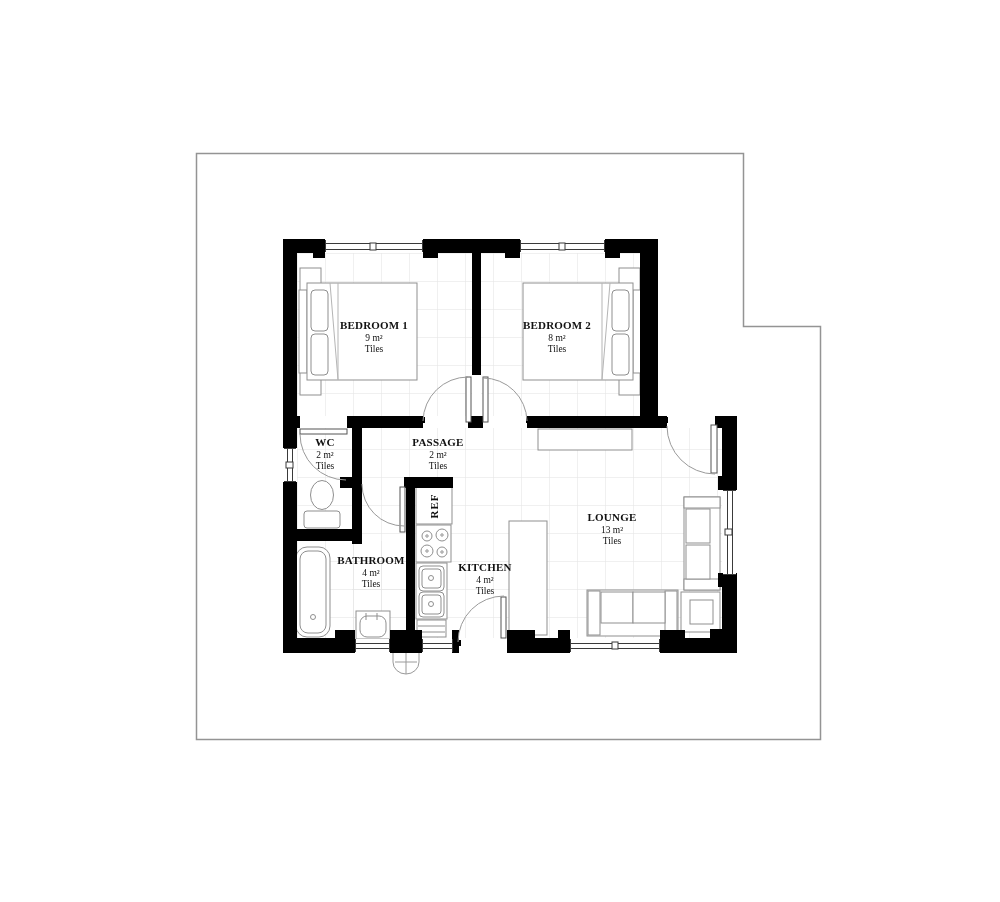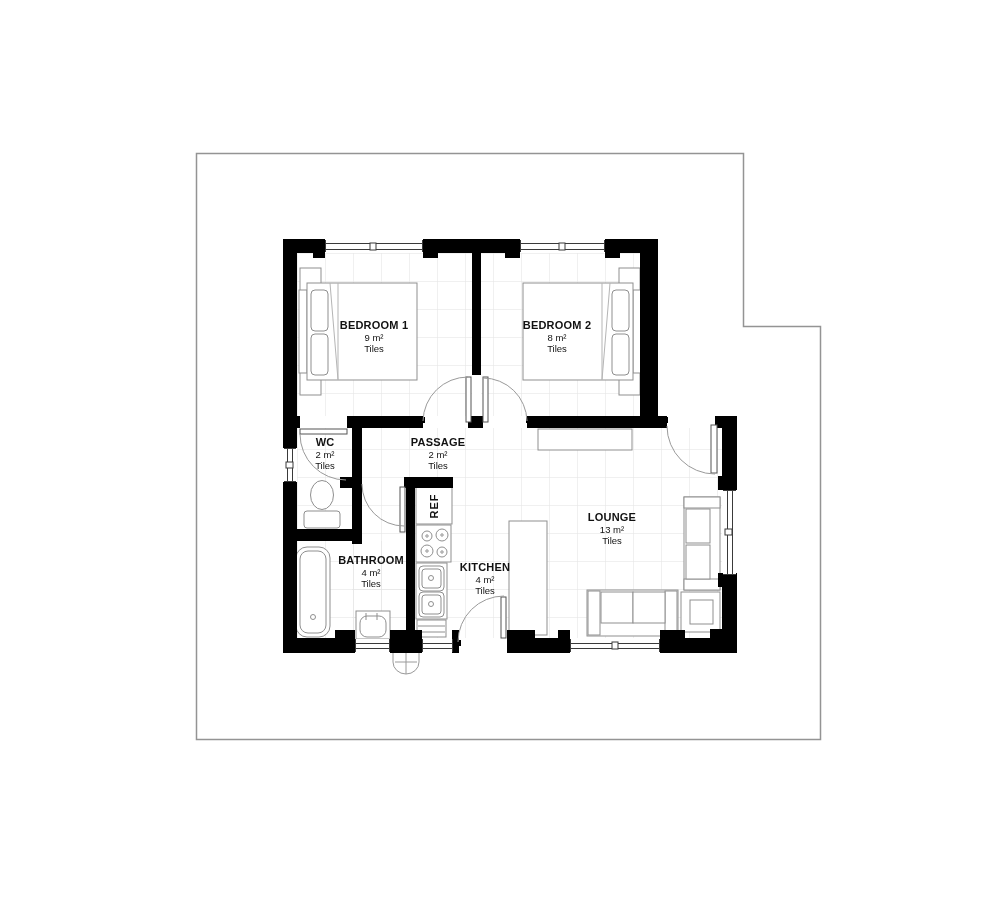--- a/index.html
+++ b/index.html
@@ -1,20 +1,20 @@
 <!DOCTYPE html>
 <html><head>
 <meta charset="utf-8">
 <style>
   html,body{margin:0;padding:0;background:#ffffff;}
   .canvas{
     position:relative;
     width:1000px;height:902px;
     background:#ffffff;
-    font-family:Liberation Sans, sans-serif;
+    font-family:Liberation Serif, serif;
     overflow:hidden;
   }
   svg{display:block;}
   text{fill:#111111;}
   .room-name{font-size:11px;font-weight:bold;letter-spacing:.2px;}
   .room-sub{font-size:9.5px;}
   .ref-label{font-size:11px;font-weight:bold;letter-spacing:1px;}
   .furn{fill:#ffffff;stroke:#8f8f8f;stroke-width:1;}
   .furn-light{fill:none;stroke:#b5b5b5;stroke-width:1;}
   .door-leaf{fill:#ffffff;stroke:#555555;stroke-width:1;}

